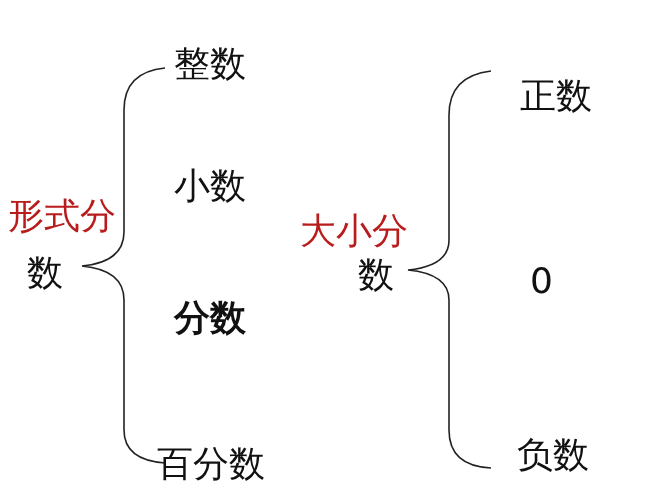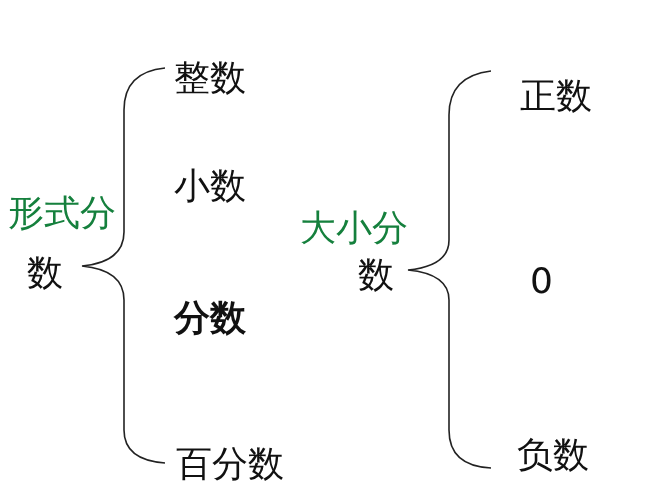--- a/index.html
+++ b/index.html
@@ -1,39 +1,39 @@
 <!DOCTYPE html>
 <html><head>
   <meta charset="utf-8">
   <style>
     html, body { margin: 0; padding: 0; background: #ffffff; }
     body { width: 667px; height: 500px; position: relative; overflow: hidden;
            font-family: "DejaVu Serif", "Liberation Serif", serif; }
     .txt { position: absolute; white-space: nowrap; line-height: 1; color: #111; }
-    .red { color: #15803d; font-family: Liberation Mono, monospace; }
+    .red { color: #b91c1c; }
     .big { font-size: 36px; }
     .zero { font-family: "DejaVu Sans", "Liberation Sans", sans-serif; font-size: 36px; }
     svg.brackets { position: absolute; left: 0; top: 0; }
   </style>
 </head>
 <body>
 
 <svg class="brackets" width="667" height="500">
 
   <path d="M165,68 Q124,72 124,110 L124,232 Q124,262 82,266 Q124,270 124,300 L124,430 Q124,460 165,463" fill="none" stroke="#222" stroke-width="1.6"></path>
 
   <path d="M491,71 Q449,76 449,115 L449,240 Q449,266 408,270 Q449,274 449,300 L449,430 Q449,466 491,468" fill="none" stroke="#222" stroke-width="1.6"></path>
 </svg>
 
 <div class="txt big red" style="left:8px;top:198px;">形式分</div>
 <div class="txt big" style="left:27px;top:255px;">数</div>
 
-<div class="txt big" style="left:174px;top:60px;">整数</div>
+<div class="txt big" style="left:174px;top:46px;">整数</div>
 <div class="txt big" style="left:174px;top:168px;text-align:center;">小数</div>
 <div class="txt big" style="left:174px;top:299px;font-weight:bold;">分数</div>
-<div class="txt big" style="left:176px;top:446px;">百分数</div>
+<div class="txt big" style="left:157px;top:446px;">百分数</div>
 
 <div class="txt big red" style="left:300px;top:213px;">大小分</div>
 <div class="txt big" style="left:358px;top:257px;">数</div>
 
 <div class="txt big" style="left:520px;top:78px;">正数</div>
 <div class="txt zero" style="left:530px;top:263px;">0</div>
 <div class="txt big" style="left:517px;top:437px;">负数</div>
 
 </body></html>

